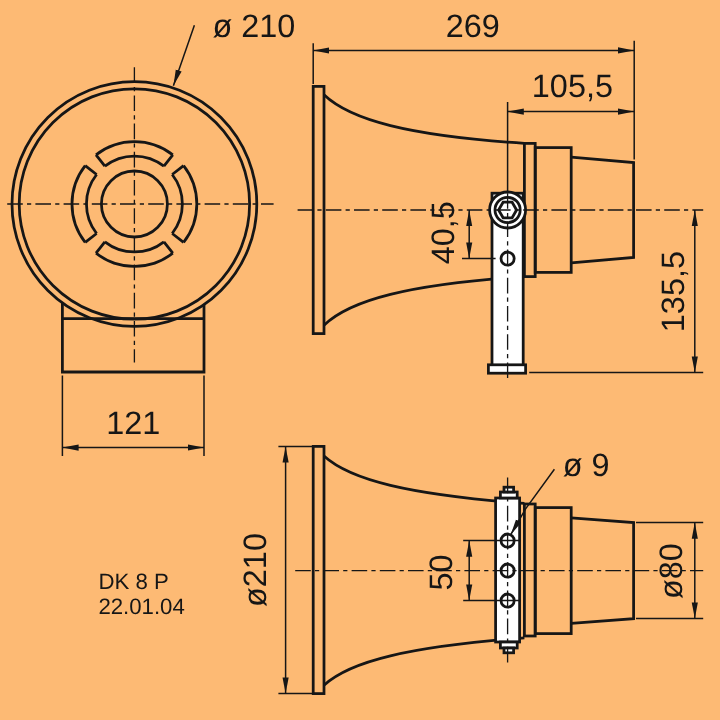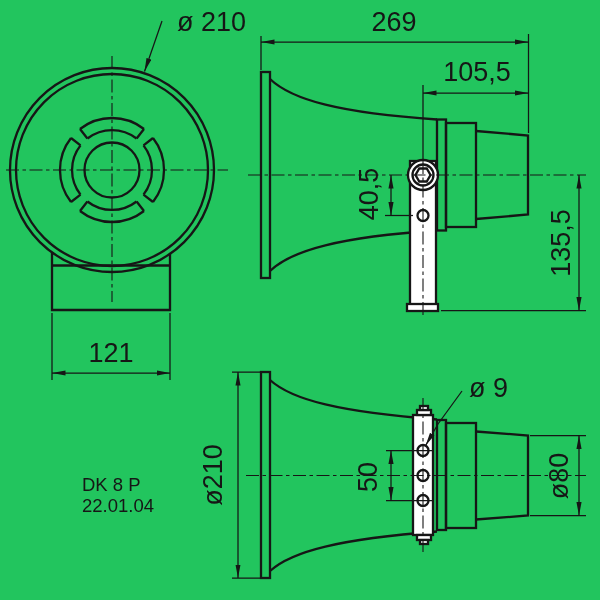--- a/index.html
+++ b/index.html
@@ -1,16 +1,16 @@
 <!DOCTYPE html>
 <html><head>
 <meta charset="utf-8">
 <style>
   html,body{margin:0;padding:0;background:#ffffff;}
-  .stage{width:600px;height:600px;background:#22c55e;position:relative;overflow:hidden;}
+  .stage{width:600px;height:600px;background:#fdba74;position:relative;overflow:hidden;}
   svg{display:block;}
   .obj{stroke:#161616;stroke-width:2.3;fill:none;stroke-linejoin:miter;stroke-linecap:butt;}
   .objf{stroke:#161616;stroke-width:2.3;fill:#ffffff;stroke-linejoin:miter;}
   .thin{stroke:#161616;stroke-width:1.25;fill:none;}
   .cl{stroke:#161616;stroke-width:1.1;fill:none;stroke-dasharray:13 3.5 3.5 3.5;}
   .arrfill{fill:#161616;stroke:none;}
   text{fill:#161616;font-family:"Liberation Sans","DejaVu Sans",sans-serif;}
   .dim{font-size:27px;}
   .small{font-size:18.5px;}
 </style>

